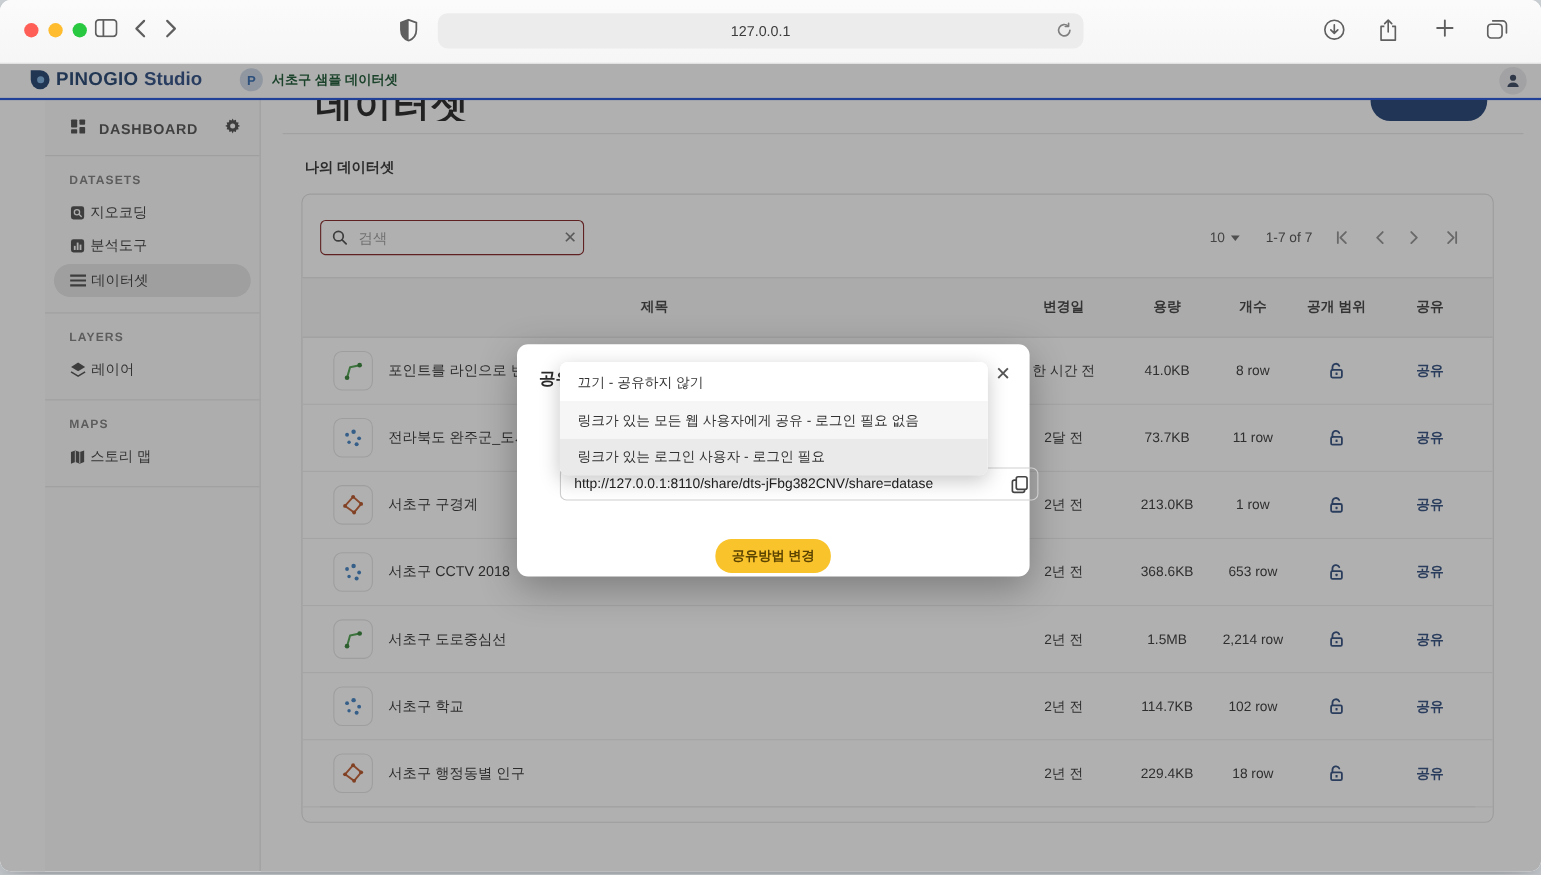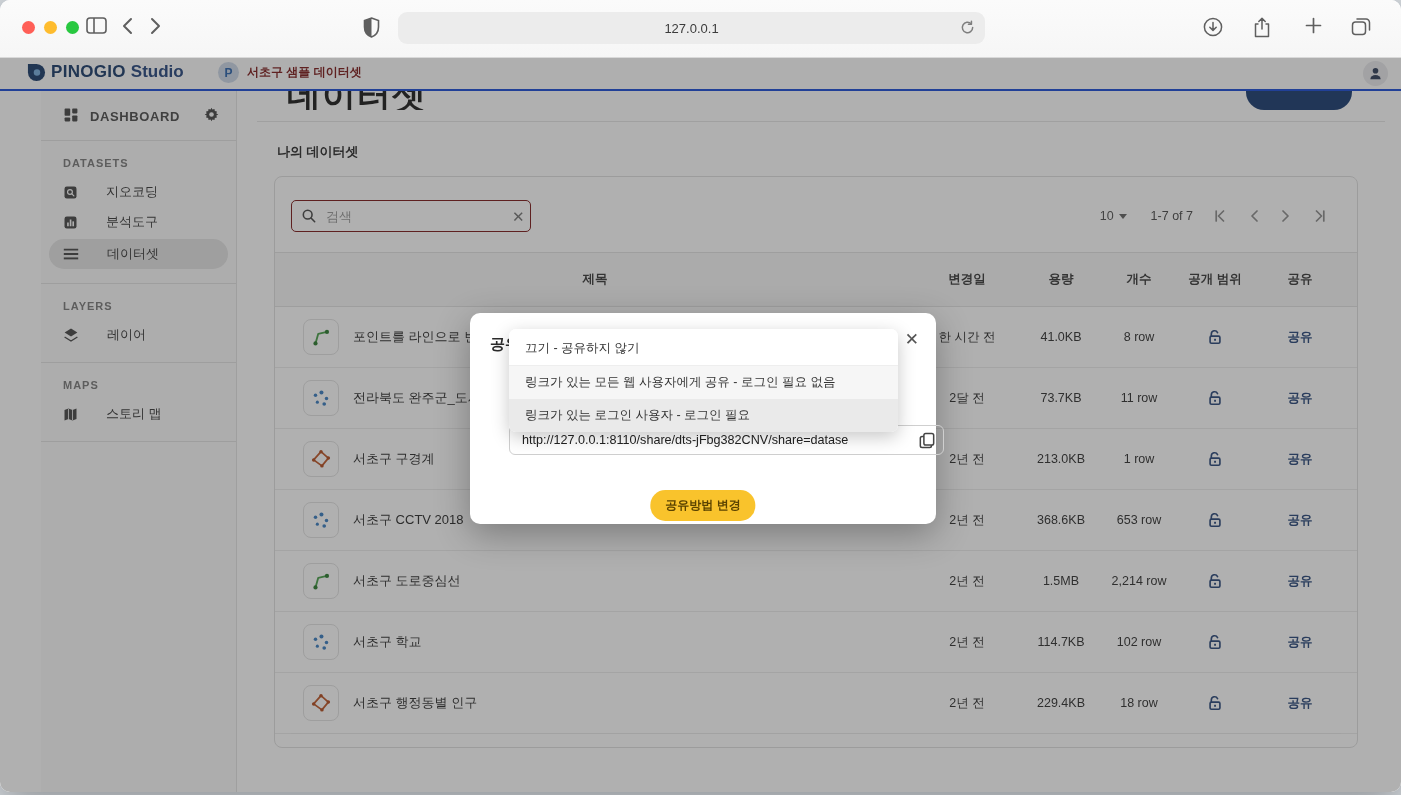--- a/index.html
+++ b/index.html
@@ -22,32 +22,32 @@
   .c-dl{left:1203px;} .c-share{left:1253px;} .c-plus{left:1305px;} .c-tabs{left:1351px;}
 
   
   .app{position:relative;height:calc(100% - 57px);background:#fff;overflow:hidden;}
   .app-header{position:relative;height:31px;background:#fdfdfd;border-bottom:2px solid #1d4ed8;}
   .logo{position:absolute;left:27px;top:4px;display:flex;align-items:center;gap:5px;}
   .logo-brand{font-size:17px;font-weight:800;color:#1d3e6d;letter-spacing:.3px;}
   .logo-suffix{font-size:17px;font-weight:600;color:#2a4a80;}
   .apptab{position:absolute;left:218px;top:4px;display:flex;align-items:center;gap:8px;cursor:default;}
   .fav{width:21px;height:21px;border-radius:50%;background:#ccd8e8;color:#2f66ad;font-size:12px;font-weight:800;display:flex;align-items:center;justify-content:center;}
-  .apptab-label{font-size:12px;font-weight:700;color:#7f1d1d;}
+  .apptab-label{font-size:12px;font-weight:700;color:#14532d;}
   .avatar{position:absolute;right:13px;top:3px;width:25px;height:25px;border-radius:50%;background:#e9e9ec;display:flex;align-items:center;justify-content:center;color:#33415c;}
 
   .app-body{display:flex;height:calc(100% - 32px);padding-left:41px;}
 
   
   .sidebar{width:195px;background:#fbfbfb;border-right:1px solid #e4e4e4;flex:none;}
   .dash-row{display:flex;align-items:center;gap:11px;padding:15px 16px 13px 22px;color:#4a4a4a;}
   .dash-label{font-size:13px;font-weight:700;letter-spacing:.6px;color:#4f4f4f;flex:1;}
   .sb-divider{border-top:1px solid #e3e3e3;margin:0;}
   .sb-section-label{font-size:11px;color:#7c7c7c;letter-spacing:1px;margin:16px 0 8px 22px;font-weight:600;}
-  .sb-item{display:flex;align-items:center;gap:28px;height:30px;padding-left:22px;font-size:13px;color:#3a3a3a;cursor:pointer;}
+  .sb-item{display:flex;align-items:center;gap:4px;height:30px;padding-left:22px;font-size:13px;color:#3a3a3a;cursor:pointer;}
   .sb-item .sicon{color:#4a4a4a;display:flex;}
   .sb-item.active{margin:2px 8px;padding-left:14px;background:#e4e4e4;border-radius:16px;height:30px;}
   .sb-group{padding-bottom:12px;}
 
   
   .content{position:relative;flex:1;overflow:hidden;}
   .page-head{display:flex;justify-content:space-between;height:19px;overflow:hidden;padding:0 49px 0 50px;}
   .page-title{font-size:34px;font-weight:800;color:#1f1f1f;margin:-18px 0 0 0;letter-spacing:1px;}
   .primary-btn{margin-top:-17px;height:36px;min-width:106px;border:none;border-radius:18px;background:#1e3f73;color:#fff;font-size:13px;}
   .head-divider{border-top:1px solid #e6e6e6;margin:11px 16px 0 20px;}

